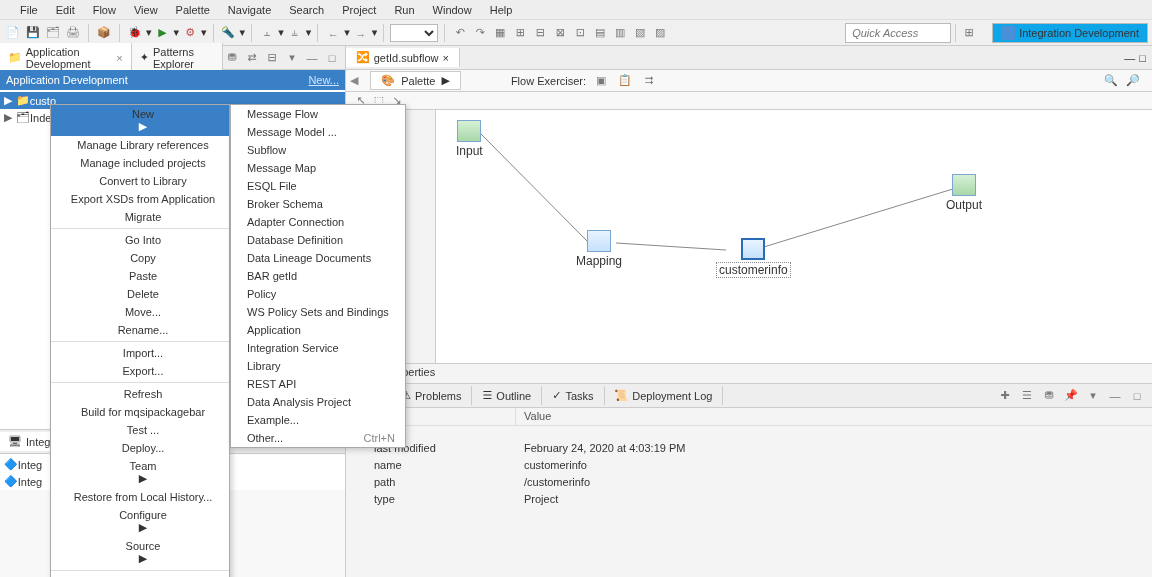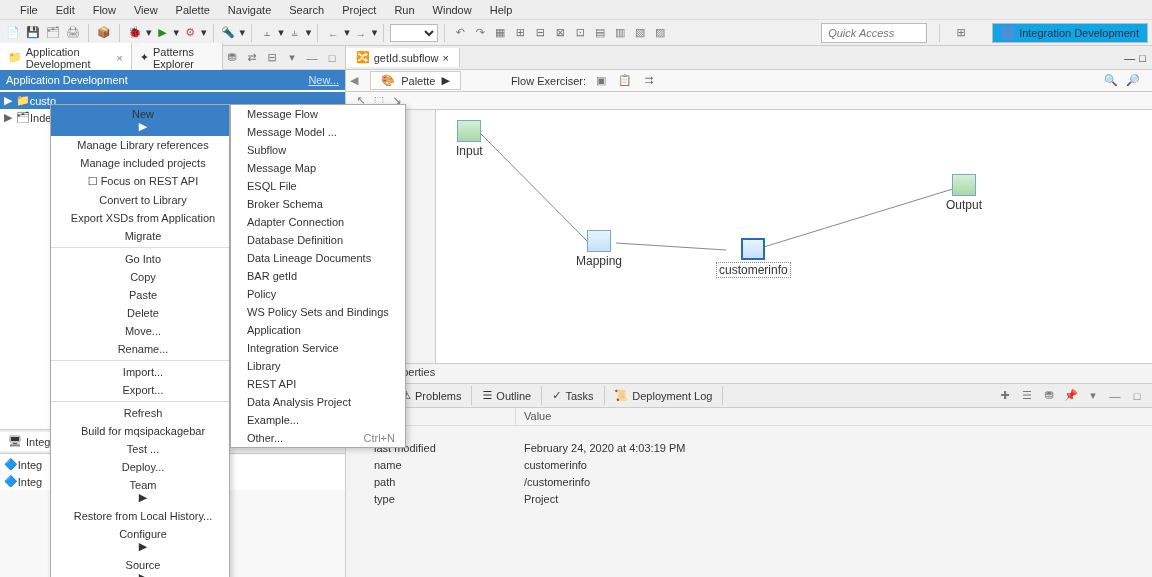--- a/index.html
+++ b/index.html
@@ -3,21 +3,21 @@
 <meta charset="utf-8">
 <style>
 * { box-sizing: border-box; margin: 0; padding: 0; font-family: "Segoe UI", Tahoma, sans-serif; font-size: 11px; color: #333; }
 body { background: #f4f4f4; width: 1152px; height: 577px; overflow: hidden; position: relative; }
 .menubar { height: 20px; background: #eeeeee; border-bottom: 1px solid #ddd; display: flex; align-items: center; padding: 0 12px; gap: 2px; }
 .menubar span { padding: 2px 8px; cursor: default; }
 .toolbar { height: 26px; background: #f0f0f0; border-bottom: 1px solid #ccc; display: flex; align-items: center; padding: 0 4px; gap: 2px; }
 .tb-icon { width: 18px; height: 18px; display: flex; align-items: center; justify-content: center; color: #777; border: 1px solid transparent; }
 .tb-sep { width: 1px; height: 18px; background: #ccc; margin: 0 4px; }
 .tb-drop { display: flex; align-items: center; }
-.quick-access { margin-left: auto; display: flex; align-items: center; gap: 8px; }
+.quick-access { margin-left: auto; display: flex; align-items: center; gap: 0; }
 .quick-access input { width: 106px; height: 20px; border: 1px solid #bbb; padding: 0 6px; font-style: italic; color: #888; }
 .persp { display: flex; align-items: center; gap: 4px; padding: 2px 8px; border: 1px solid #bbb; background: #0ea5e9; margin-left: 14px; }
 .persp .ib { width: 14px; height: 14px; background: #4a90d9; }
 .main { display: flex; height: calc(100% - 46px); }
 .leftcol { width: 346px; display: flex; flex-direction: column; border-right: 1px solid #ccc; }
 .views-tabs { height: 24px; display: flex; align-items: center; background: #eee; border-bottom: 1px solid #ccc; }
 .vtab { display: flex; align-items: center; gap: 4px; padding: 3px 8px; border-right: 1px solid #ccc; background: #f8f8f8; }
 .vtab.active { background: #fff; }
 .vtab .x { color: #888; margin-left: 2px; }
 .vtab-actions { margin-left: auto; display: flex; gap: 2px; padding-right: 4px; }
@@ -336,23 +336,20 @@
     <div class="mi sel">
       <span>New</span>
       <span class="sub">▶</span>
     </div>
     <div class="mi">
       <span>Manage Library references</span>
     </div>
     <div class="mi">
       <span>Manage included projects</span>
     </div>
-    <div class="mi">
-      <span>☐ Focus on REST API</span>
-    </div>
     <div class="mi dis">
       <span>Convert to Library</span>
     </div>
     <div class="mi dis">
       <span>Export XSDs from Application</span>
     </div>
     <div class="mi dis">
       <span>Migrate</span>
     </div>
     <div class="sep"></div>

